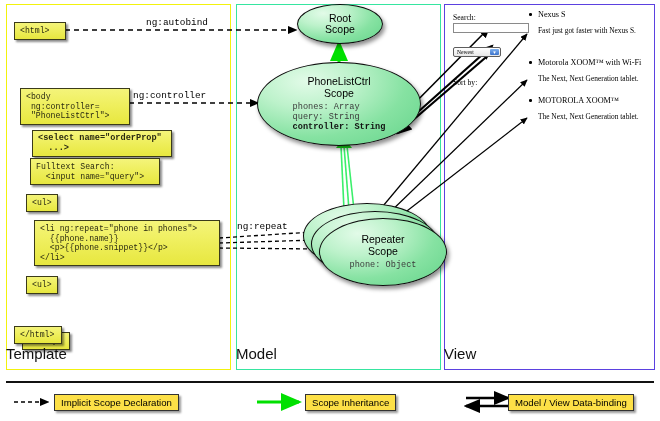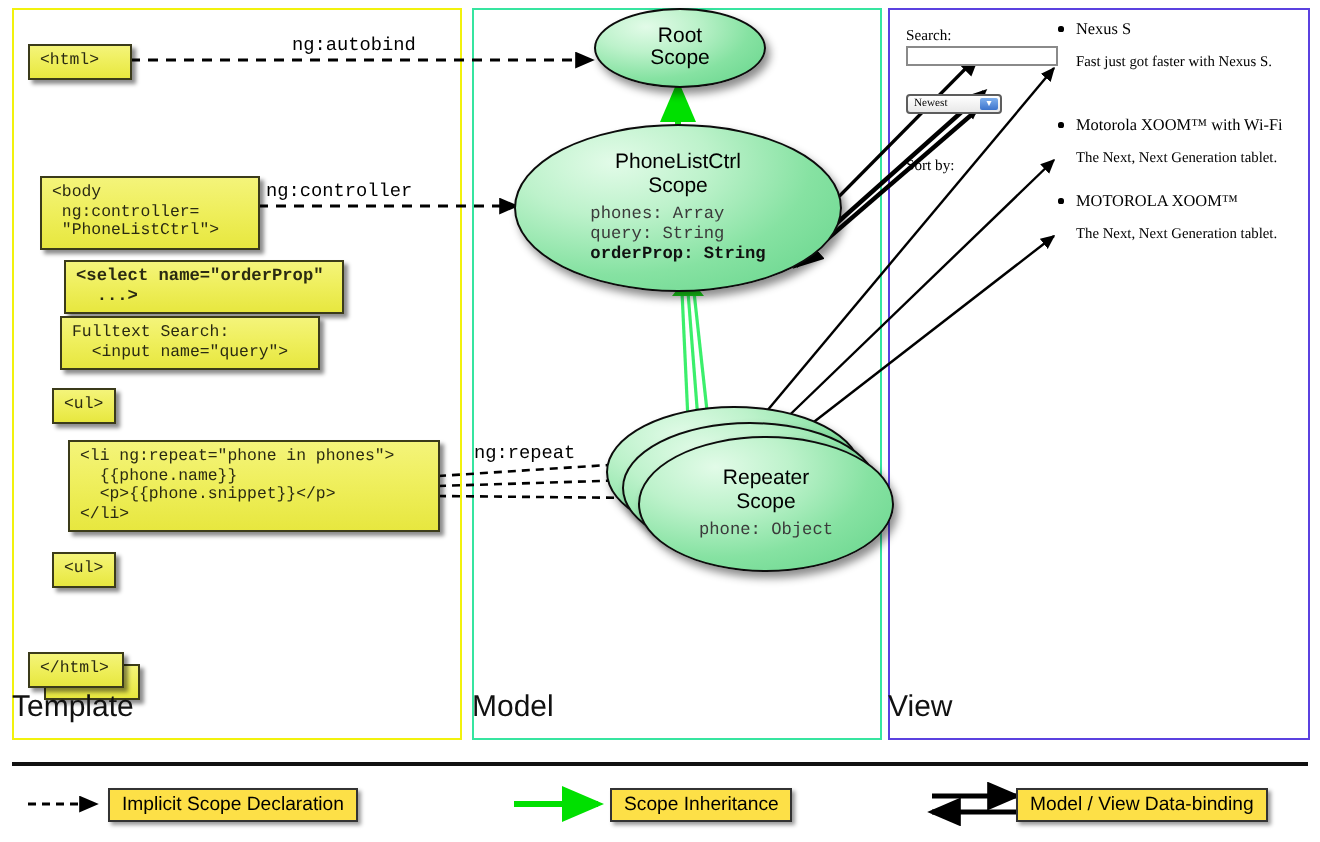--- a/index.html
+++ b/index.html
@@ -246,21 +246,21 @@
   </div>
 
   <div class="scope" style="left:257px;top:62px;width:164px;height:84px;">
     <div class="title">
       <span>PhoneListCtrl</span><br>
       <span>Scope</span>
     </div>
     <div class="props">
       <div>phones: Array</div>
       <div>query: String</div>
-      <div style="font-weight:bold;color:#111;">orderProp: String</div>
+      <div style="font-weight:bold;color:#111;">controller: String</div>
     </div>
   </div>
 
   <div class="scope" style="left:303px;top:203px;width:128px;height:66px;"></div>
   <div class="scope" style="left:311px;top:211px;width:128px;height:66px;"></div>
   <div class="scope" style="left:319px;top:218px;width:128px;height:68px;">
     <div class="title">
       <span>Repeater</span><br>
       <span>Scope</span>
     </div>

